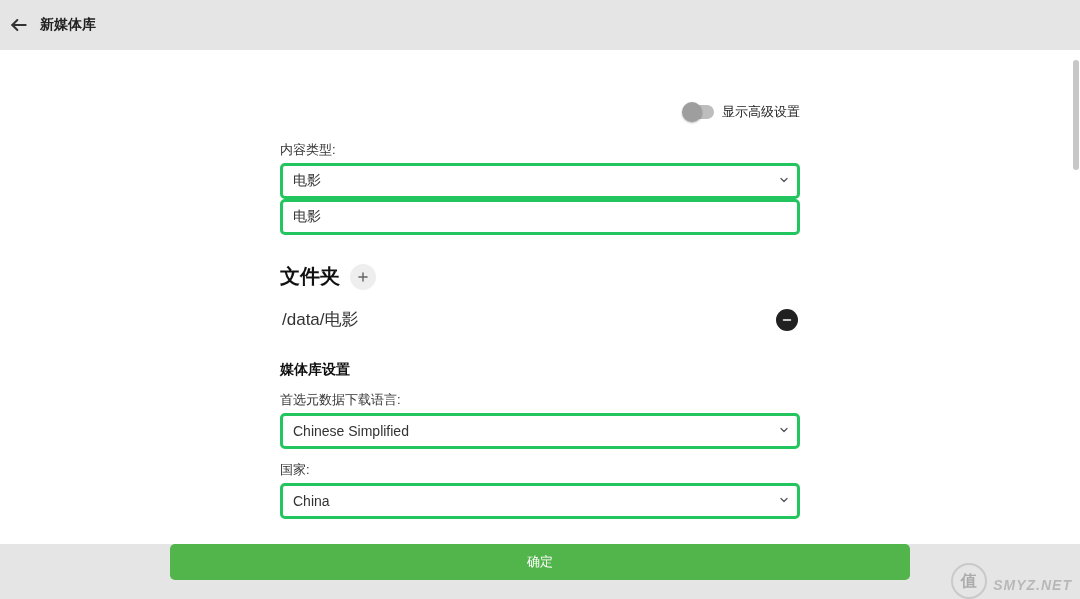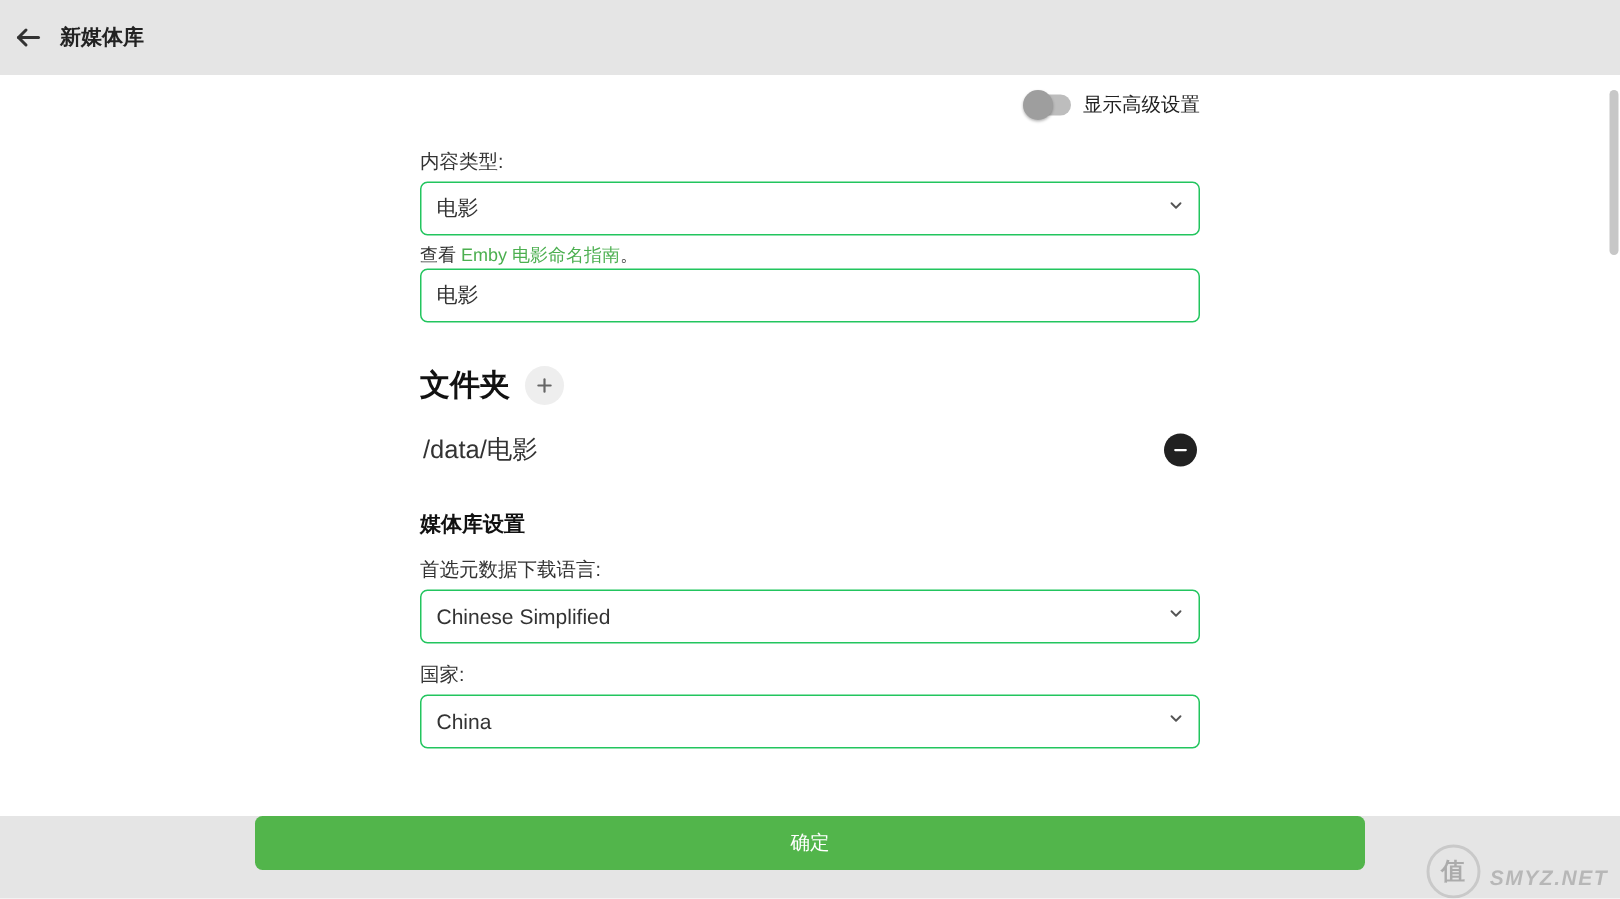--- a/index.html
+++ b/index.html
@@ -32,22 +32,22 @@
       position:absolute; top:50px; left:0; right:0; bottom:0;
       background:#fff;
       overflow:hidden;
     }
     .content-scroll {
       position:absolute; top:0; left:0; right:0; bottom:55px;
       overflow-y:auto;
     }
     .form-area {
       width: 520px;
-      margin: 0 auto;
-      padding-top: 3px;
+      margin: 15px auto;
+      padding-top: 30px;
       padding-bottom: 30px;
     }
     .adv-row {
       display:flex; justify-content:flex-end; align-items:center;
       height: 34px;
     }
     .toggle {
       width: 30px; height: 14px; border-radius: 8px;
       background:#bdbdbd; position:relative; margin-right:8px;
       cursor:pointer;
@@ -55,21 +55,21 @@
     .toggle .knob {
       position:absolute; top:-3px; left:-2px;
       width:20px; height:20px; border-radius:50%;
       background:#9e9e9e;
       box-shadow:0 1px 2px rgba(0,0,0,.3);
     }
     .adv-label { font-size:13px; color:#222; }
     .field-label { font-size:13px; color:#333; margin-top:12px; margin-bottom:4px; }
     .select-box, .text-box {
       width:100%; height:36px;
-      border:1px solid #22c55e; border-radius:5px;
+      border:3px solid #22c55e; border-radius:5px;
       padding: 0 30px 0 10px;
       font-size:14px; color:#333;
       background:#fff;
       position:relative;
     }
     .select-wrap { position:relative; }
     .chevron {
       position:absolute; right:10px; top:50%; transform:translateY(-50%);
       pointer-events:none;
     }
@@ -163,23 +163,20 @@
 
       <div class="field-label">内容类型:</div>
       <div class="select-wrap">
         <div class="select-box" style="display:flex;align-items:center;">电影</div>
         <span class="chevron">
           <svg width="12" height="12" viewBox="0 0 24 24" fill="none" stroke="#555" stroke-width="2.5" stroke-linecap="round" stroke-linejoin="round">
               <polyline points="6 9 12 15 18 9"></polyline>
             </svg>
         </span>
       </div>
-      <div class="hint">
-        <span>查看 </span><a href="#">Emby 电影命名指南</a><span>。</span>
-      </div>
 
       <input class="text-box" type="text" value="电影" style="">
 
       <div class="section-title">
         <h2>文件夹</h2>
         <button class="add-btn">
           <svg width="14" height="14" viewBox="0 0 24 24" fill="none" stroke="#666" stroke-width="2.5" stroke-linecap="round">
               <line x1="12" y1="5" x2="12" y2="19"></line>
               <line x1="5" y1="12" x2="19" y2="12"></line>
             </svg>

